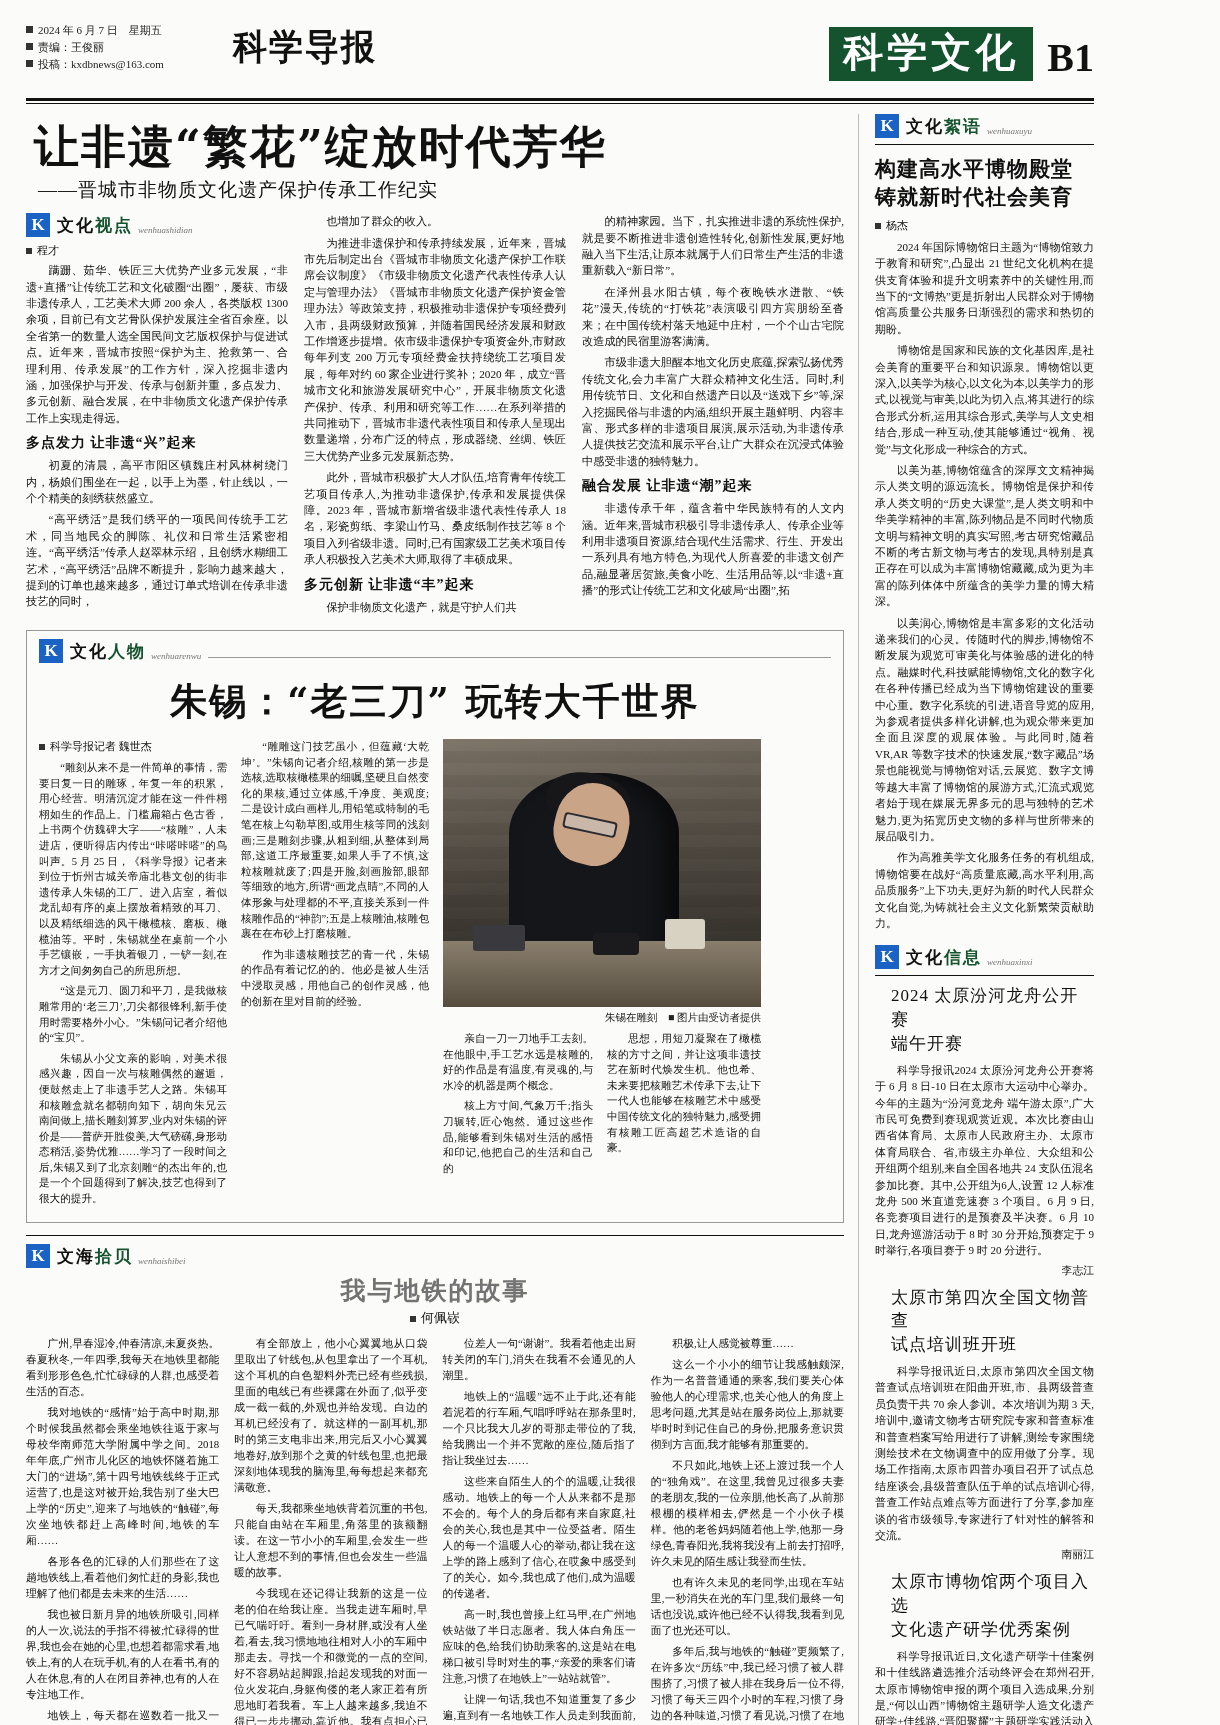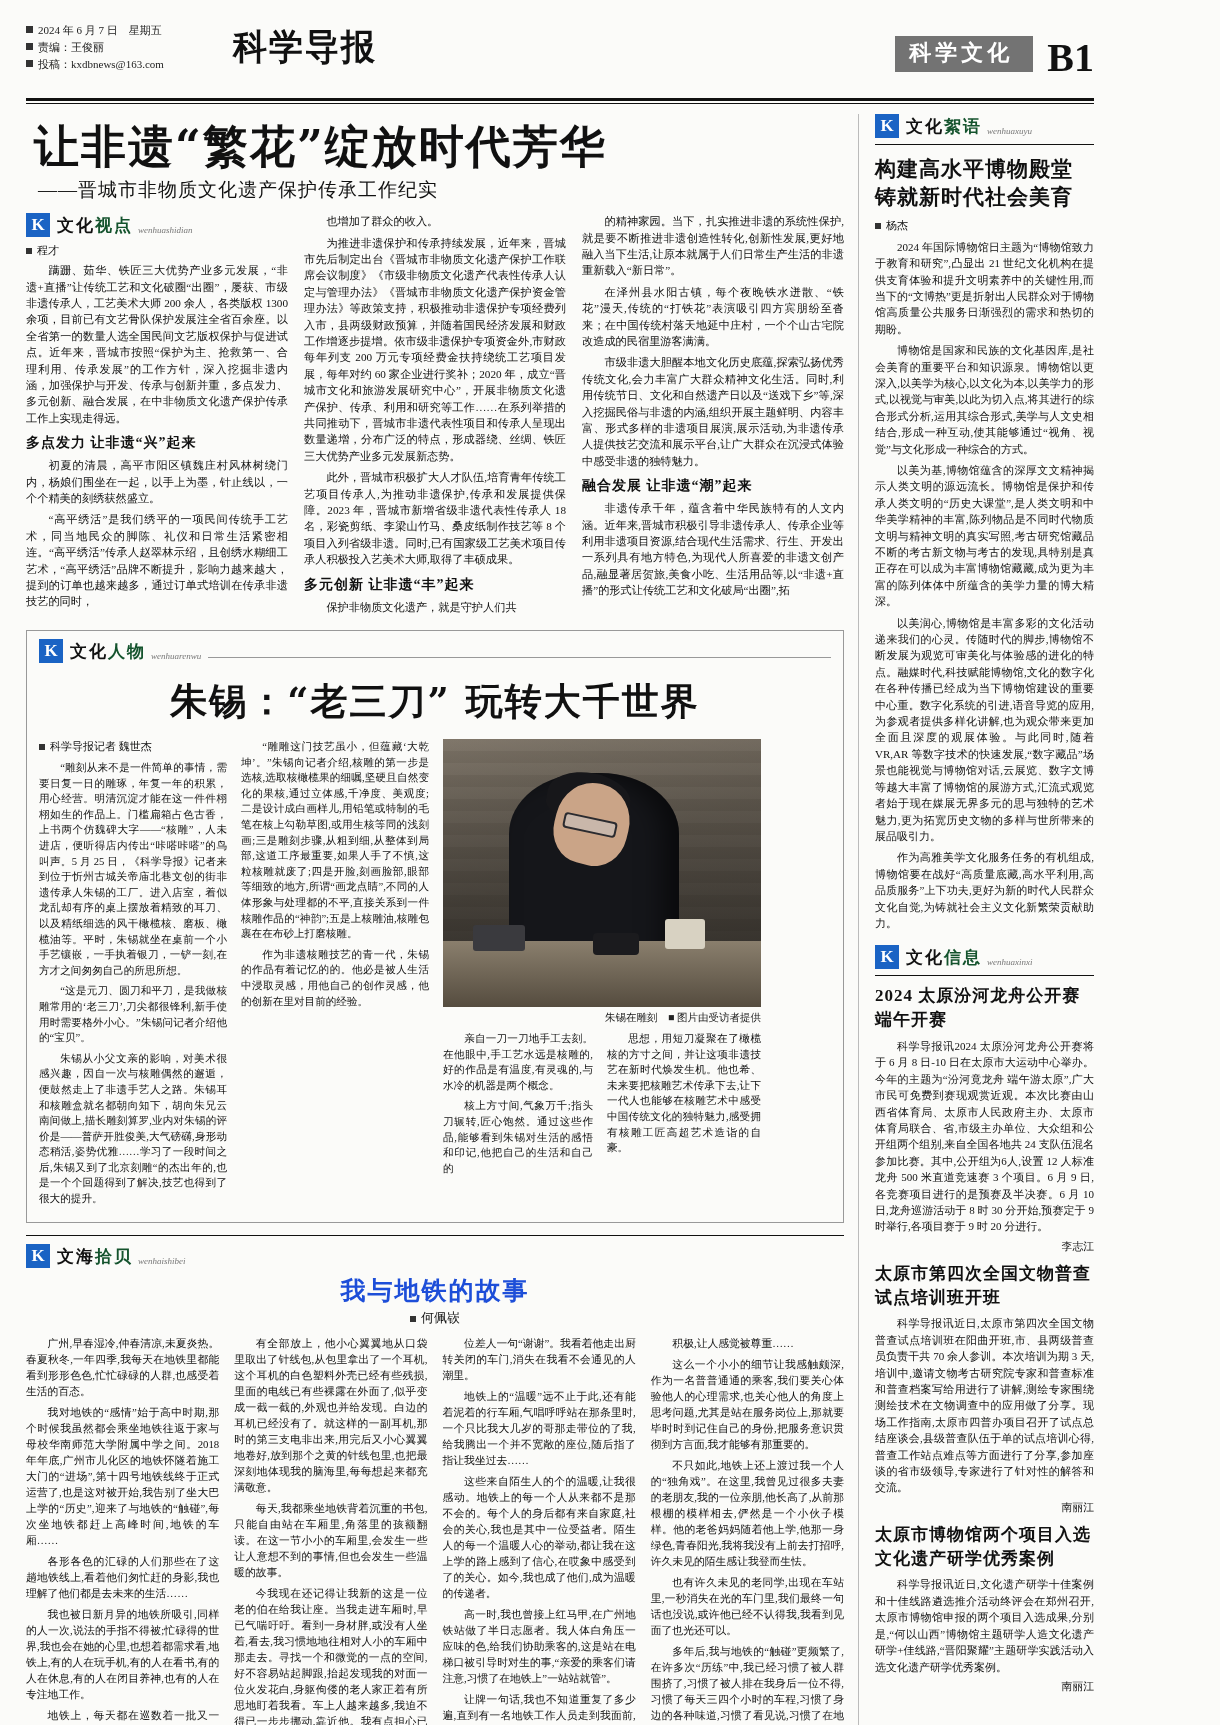--- a/index.html
+++ b/index.html
@@ -19,22 +19,22 @@
   .mast-left div { white-space:nowrap; }
   .sq { display:inline-block; width:7px; height:7px; background:#333; margin-right:5px; vertical-align:1px;}
   .mast-center { flex:1; text-align:left; padding-left:42px; padding-top:6px; }
   .mast-logo {
     font-family:"DejaVu Serif", serif;
     font-size:34px; font-weight:bold; letter-spacing:2px; color:#111;
     display:inline-block; transform:scaleY(1.05);
   }
   .mast-right { position:absolute; right:0; top:8px; display:flex; align-items:center; gap:14px; }
   .mast-right .tag {
-    background:#737373; color:#fff; font-size:22px; font-weight:bold; letter-spacing:4px;
-    padding:6px 20px 8px 14px; line-height:1;
+    background:#14532d; color:#fff; font-size:40px; font-weight:bold; letter-spacing:4px;
+    padding:6px 14px 8px 14px; line-height:1;
   }
   .mast-right .pageno { font-size:40px; font-weight:bold; font-family:"Liberation Serif",serif;margin-top:8px; }
   .rule-thick { height:3px; background:#111; margin-top:2px; }
   .rule-thin { height:1px; background:#111; margin-top:2px; }
 
   
   .body-wrap { display:flex; gap:0; margin-top:10px; }
   .left-col { width:832px; padding-right:14px; }
   .right-col { width:330px; padding-left:16px; border-left:1px solid #bbb; }
 
@@ -109,36 +109,36 @@
     background:linear-gradient(180deg,#8a7f6d,#554c3f);
   }
   .photo .obj1 { position:absolute; left:150px; bottom:52px; width:46px;height:22px;background:#1b1b1e;border-radius:4px;}
   .photo .obj2 { position:absolute; left:222px; bottom:58px; width:40px;height:30px;background:#d8d2c2;border-radius:3px;}
   .photo .obj3 { position:absolute; left:30px; bottom:56px; width:52px;height:26px;background:#3a3a3e;border-radius:3px;}
   .photo-cap { font-size:10.5px; text-align:right; margin-top:4px; color:#222;}
 
   
   .bottom { margin-top:12px; border-top:1px solid #111; padding-top:8px; }
   .bottom-title {
-    font-size:25px; font-weight:bold; color:#1d4ed8; text-align:center;
+    font-size:25px; font-weight:bold; color:#737373; text-align:center;
     letter-spacing:2px; margin:2px 0 2px 0; font-family:"DejaVu Serif",serif;
   }
   .bottom-author { font-size:13px; text-align:center; margin-bottom:8px; }
   .bottom-author .sq2{display:inline-block;width:6px;height:6px;background:#333;margin-right:5px;}
   .cols4 { display:flex; gap:15px; }
   .cols4 .c { width:272px; }
   .cols4 p { font-size:10.8px; line-height:16px; text-align:justify; margin:0 0 5px 0; text-indent:2em;}
 
   
   .r-head { font-size:21px; font-weight:bold; line-height:1.35; letter-spacing:1px; margin:10px 0 6px 0;}
   .r-author { font-size:11px; margin:4px 0 6px 0;}
   .r-author .sq2{display:inline-block;width:6px;height:6px;background:#333;margin-right:5px;}
   .right-col p { font-size:11px; line-height:16.4px; text-align:justify; margin:0 0 5px 0; text-indent:2em;}
   .r-sep { height:1px; background:#111; margin:12px 0 6px 0;}
-  .r-news-title { font-size:17px; font-weight:bold; line-height:1.4; margin:8px 0 6px 0; letter-spacing:1px;}
+  .r-news-title { font-size:17px; font-weight:normal; line-height:1.4; margin:8px 0 6px 16px; letter-spacing:1px;}
   .r-sign { text-align:right; font-size:10.8px; margin-top:2px;}
   .lead { font-weight:normal; }
 </style>
 </head>
 <body>
 
 <div class="page">
 
   <div class="masthead">
     <div class="mast-left">

